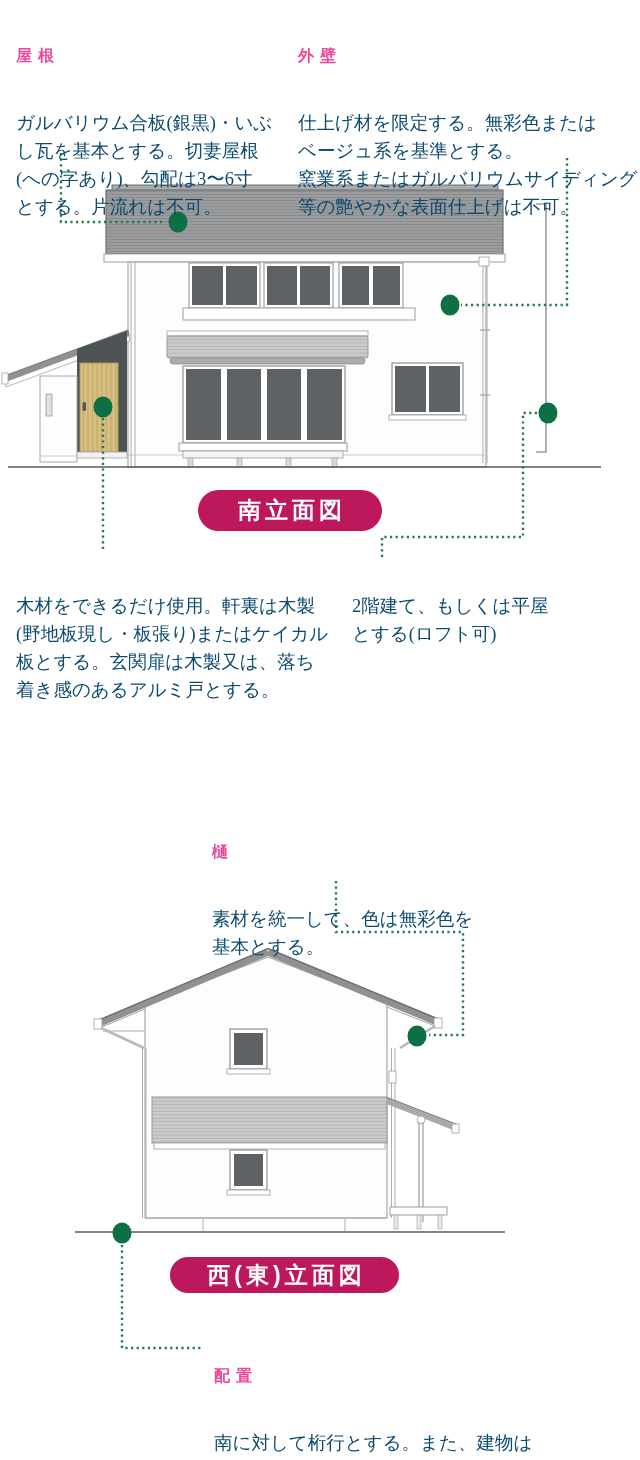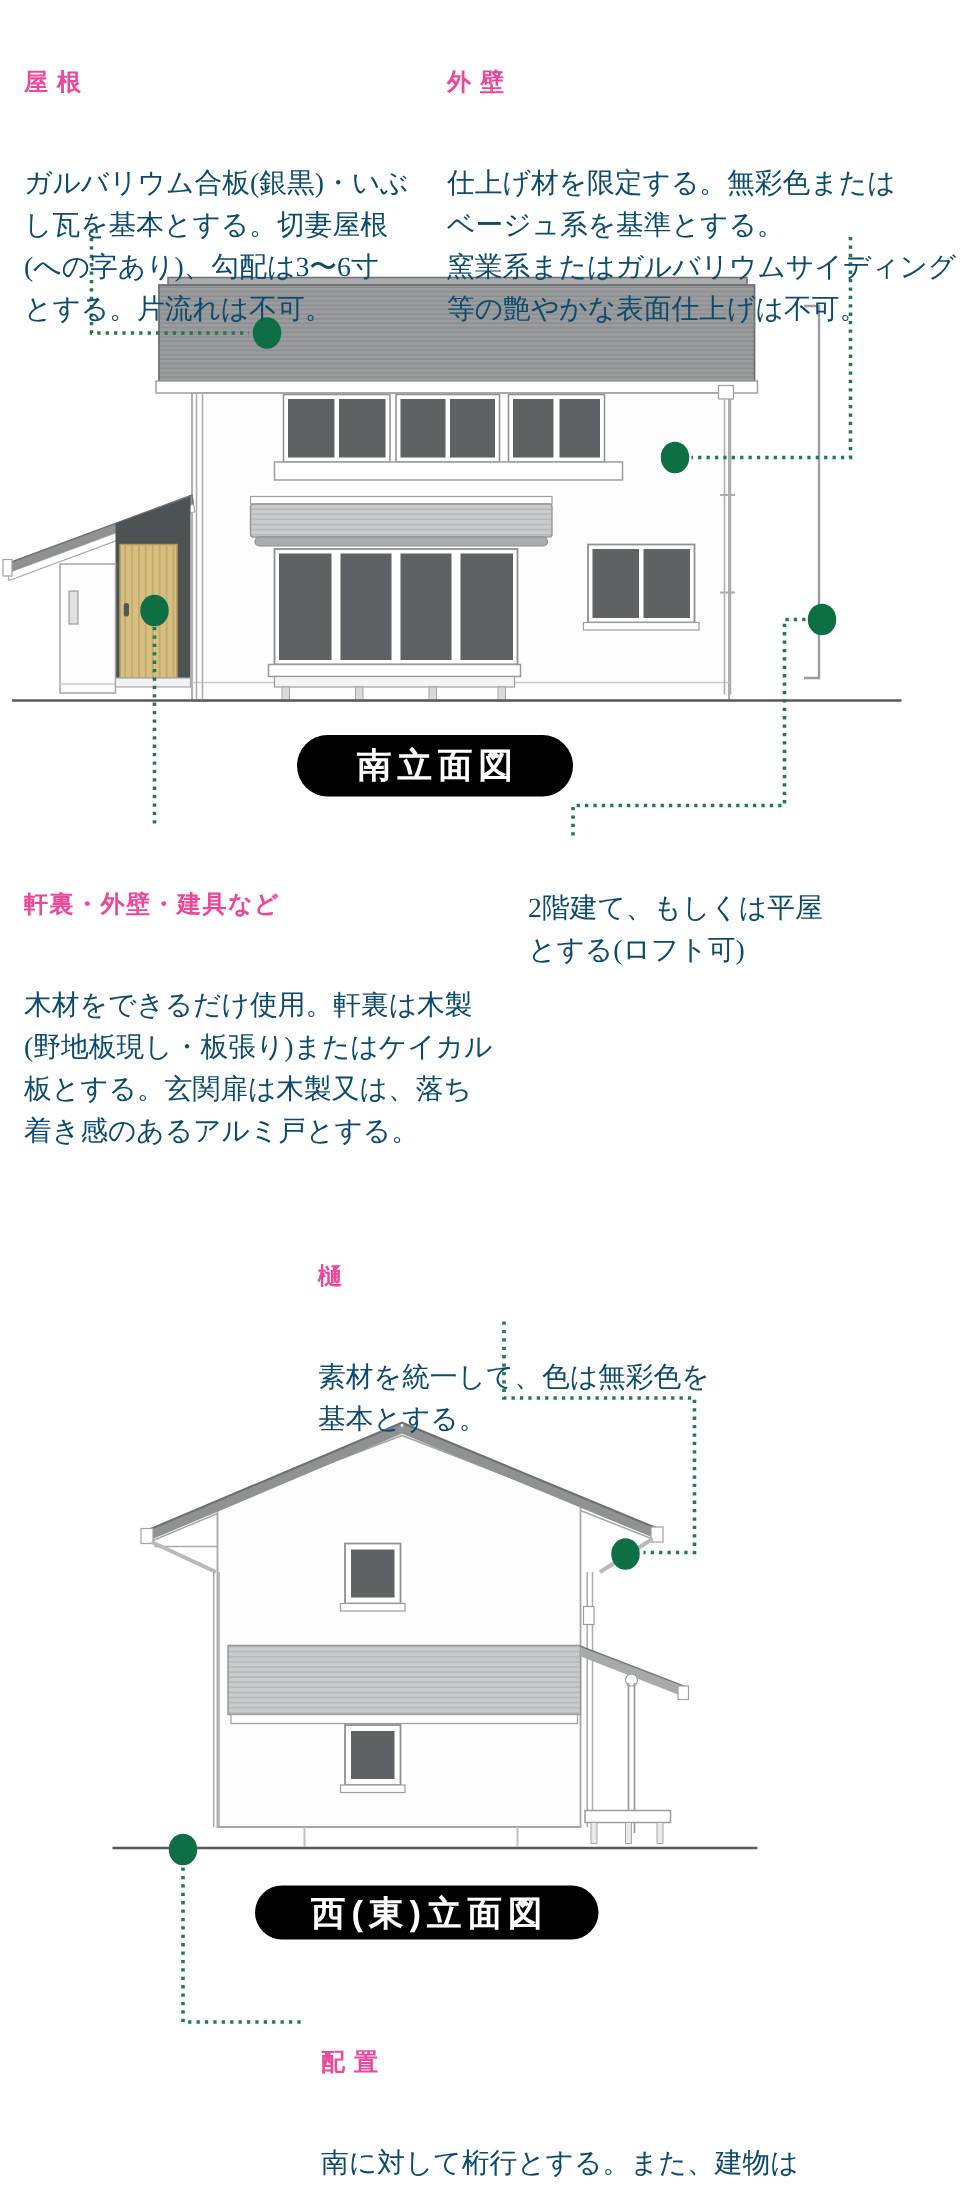--- a/index.html
+++ b/index.html
@@ -11,21 +11,21 @@
   .note{position:absolute;white-space:pre;}
   .note h3{
     margin:0 0 5px 0;font-size:16px;line-height:24px;font-weight:600;
     color:#ec4899;letter-spacing:1px;
   }
   .note p{
     margin:0;font-size:18.5px;line-height:28px;color:#0c4a6e;
     white-space:pre;
   }
   .badge{
-    position:absolute;background:#000000;color:#ffffff;border-radius:21px;
+    position:absolute;background:#be185d;color:#ffffff;border-radius:21px;
     display:flex;align-items:center;justify-content:center;
     font-family:"Liberation Sans","DejaVu Sans",sans-serif;font-weight:bold;
     font-size:23px;letter-spacing:4px;text-indent:4px;
   }
 </style>
 </head>
 <body>
 
 <svg id="drawing-layer" viewBox="0 0 640 1460" xmlns="http://www.w3.org/2000/svg">
   <defs>
@@ -217,21 +217,20 @@
 
 <div class="note" style="left:298px;top:8px;">
   <h3>外 壁</h3>
   <p>仕上げ材を限定する。無彩色または
 ベージュ系を基準とする。
 窯業系またはガルバリウムサイディング
 等の艶やかな表面仕上げは不可。</p>
 </div>
 
 <div class="note" style="left:16px;top:556px;">
-  <h3>軒裏・外壁・建具など</h3>
   <p>木材をできるだけ使用。軒裏は木製
 (野地板現し・板張り)またはケイカル
 板とする。玄関扉は木製又は、落ち
 着き感のあるアルミ戸とする。</p>
 </div>
 
 <div class="note" style="left:352px;top:556px;">
   <p>2階建て、もしくは平屋
 とする(ロフト可)</p>
 </div>

